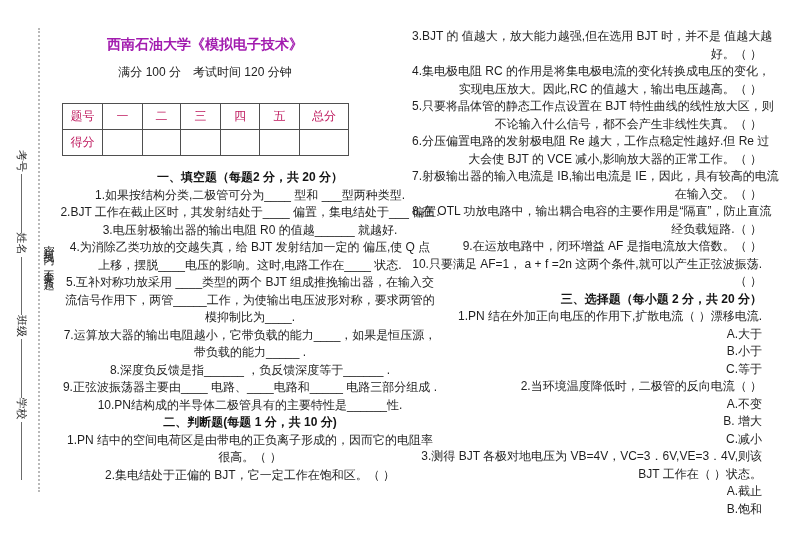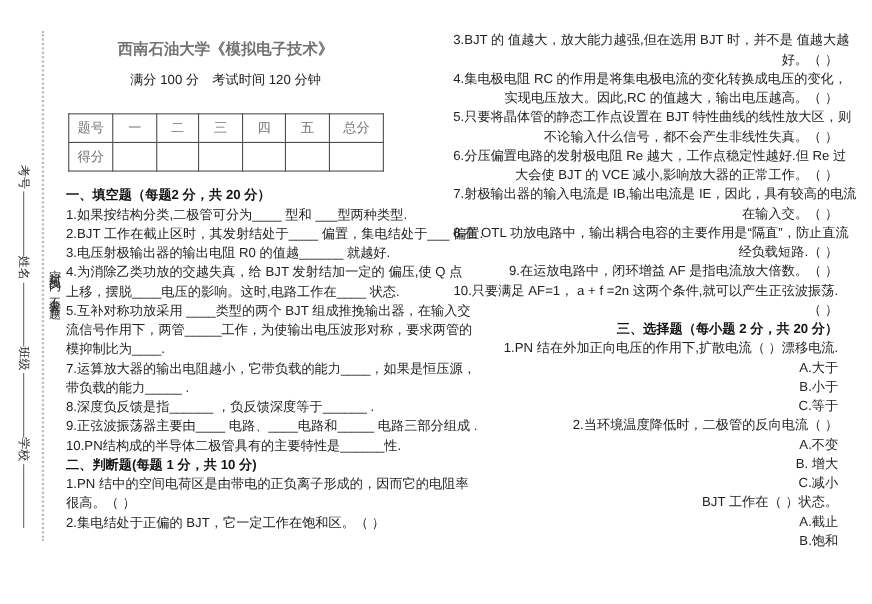--- a/index.html
+++ b/index.html
@@ -17,30 +17,30 @@
     border-left:2px dotted #b9b9b9; }
   .seal-text { position:absolute; left:41px; top:236px;
     writing-mode:vertical-rl; font-size:11px; letter-spacing:3px; color:#2a2a2a; }
   .margin-rot { position:absolute; left:-143px; top:305px; width:330px; height:20px;
     transform:rotate(90deg); display:flex; align-items:center; font-size:11px; color:#2a2a2a; }
   .m-item { flex:1; display:flex; align-items:center; }
   .m-label { white-space:nowrap; padding-right:2px; }
   .m-line { flex:1; height:0; border-bottom:1px solid #6b6b6b; }
   
   .header { position:absolute; left:58px; top:33px; width:294px; text-align:center; }
-  .title { font-size:14px; font-weight:bold; line-height:22px; color:#737373; }
+  .title { font-size:14px; font-weight:bold; line-height:22px; color:#a21caf; }
   .exam-info { font-size:12px; margin-top:9px; color:#222; }
   
   .score-table { position:absolute; left:62px; top:103px; border-collapse:collapse;
     table-layout:fixed; }
   .score-table td { border:1px solid #4f4f4f; height:26px; text-align:center;
-    vertical-align:middle; font-size:12px; padding:0 2px; color:#737373; }
+    vertical-align:middle; font-size:12px; padding:0 2px; color:#be185d; }
   
   .col { position:absolute; font-size:12px; line-height:17.5px; color:#1f1f1f; }
-  .col-left  { left:60px;  top:169px; width:380px; }
+  .col-left  { left:60px;  top:169px; width:380px;text-align:center; }
   .col-right { left:412px; top:28px;  width:350px;text-align:right; }
   .line { white-space:nowrap; }
   .line.bold { font-weight:bold; color:#141414; }
 </style>
 </head>
 <body>
 
 <div class="seal-dotted"></div>
 
 <div class="seal-text">密封线内　不要答题</div>
@@ -130,16 +130,17 @@
     <div class="line">（ ）</div>
     <div class="line bold">三、选择题（每小题 2 分，共 20 分）</div>
     <div class="line">1.PN 结在外加正向电压的作用下,扩散电流（ ）漂移电流.</div>
     <div class="line">A.大于</div>
     <div class="line">B.小于</div>
     <div class="line">C.等于</div>
     <div class="line">2.当环境温度降低时，二极管的反向电流（ ）</div>
     <div class="line">A.不变</div>
     <div class="line">B. 增大</div>
     <div class="line">C.减小</div>
+    <div class="line">3.测得 BJT 各极对地电压为 VB=4V，VC=3．6V,VE=3．4V,则该</div>
     <div class="line">BJT 工作在（ ）状态。</div>
     <div class="line">A.截止</div>
     <div class="line">B.饱和</div>
   </div>
 
 </body></html>

